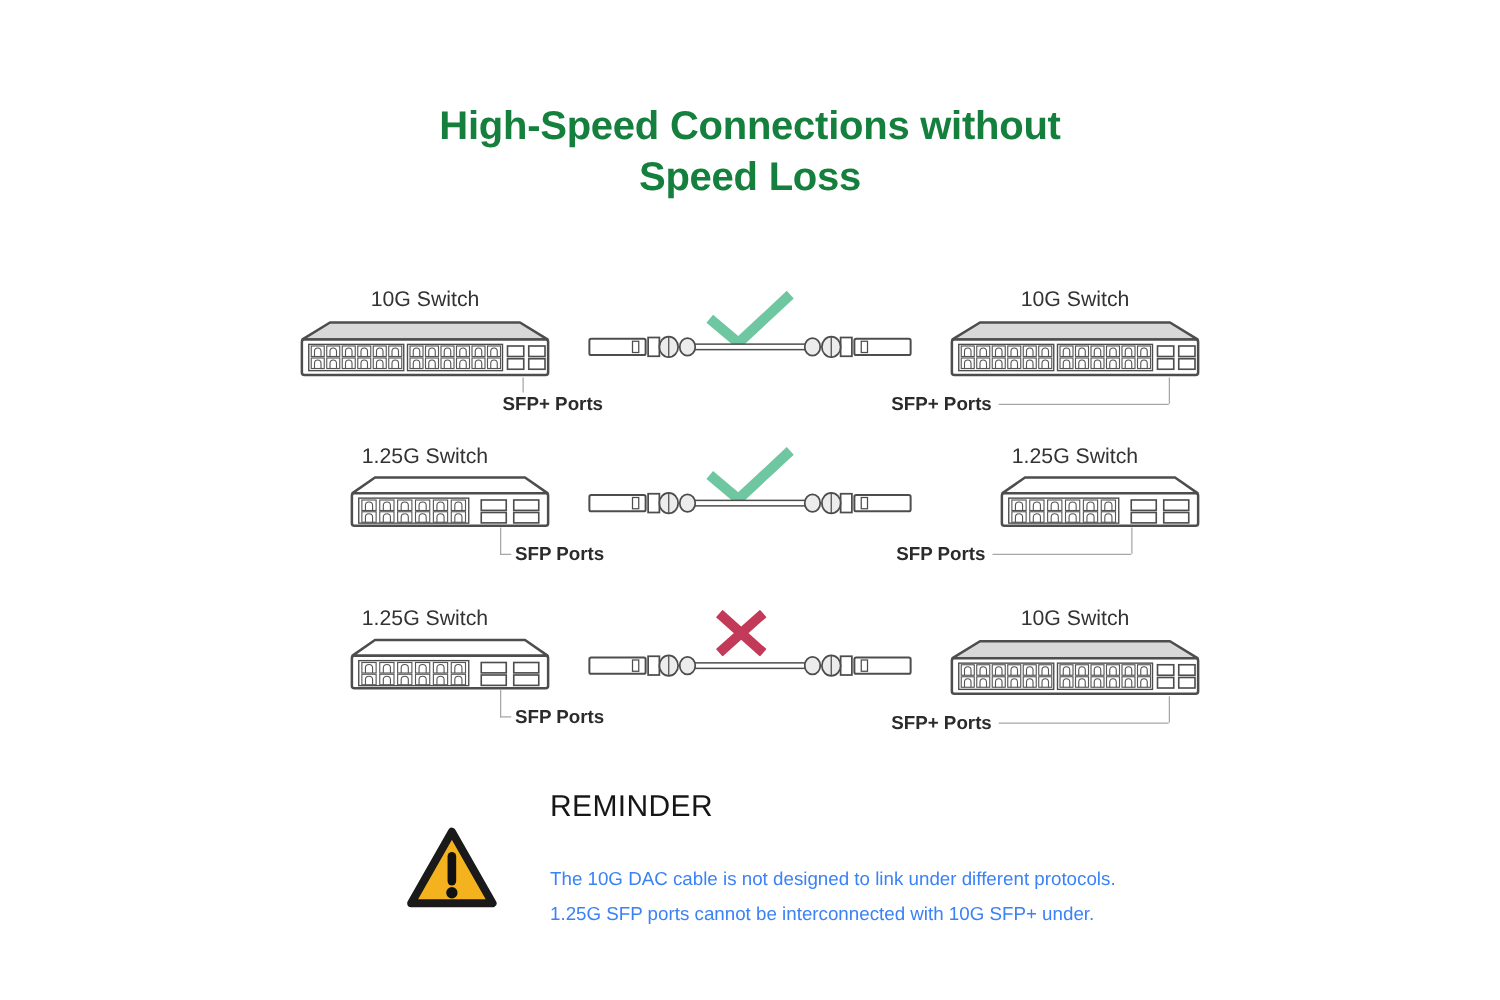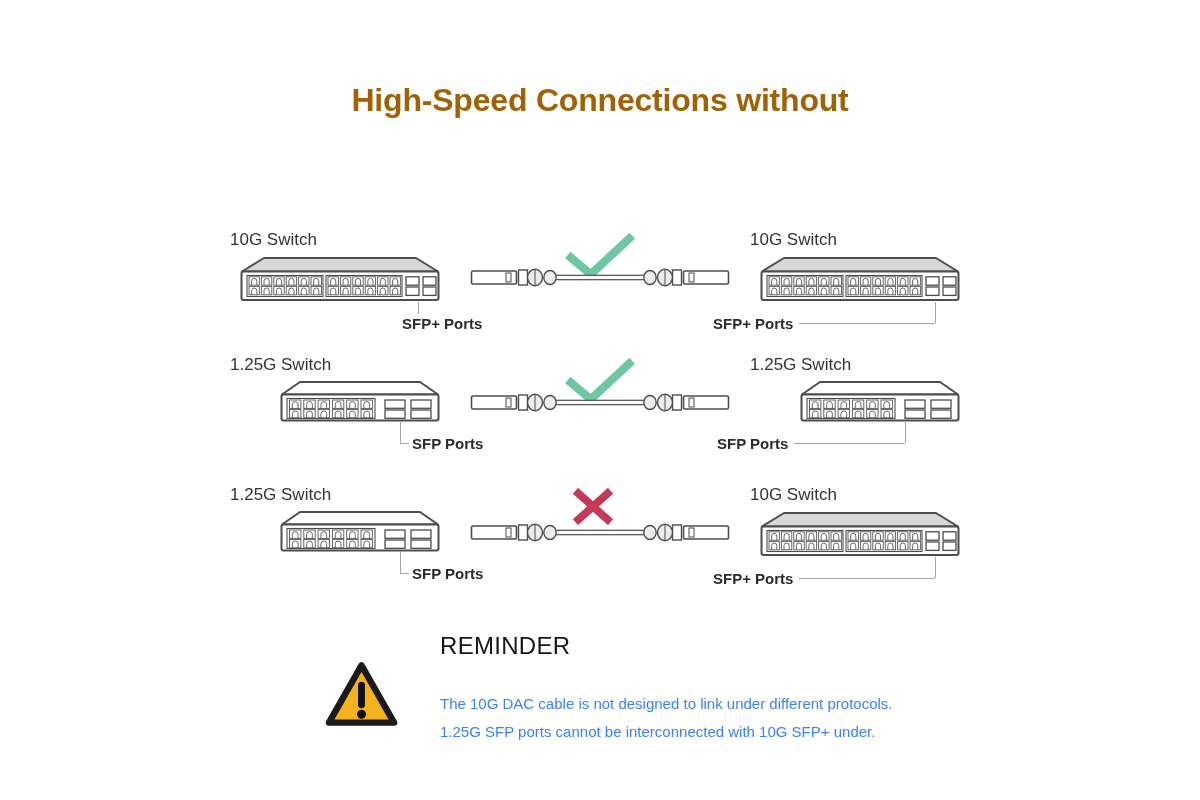--- a/index.html
+++ b/index.html
@@ -1,21 +1,21 @@
 <!DOCTYPE html>
 <html><head>
 <meta charset="utf-8">
 <style>
   html,body{margin:0;padding:0;background:#fff;}
   .stage{position:relative;width:1200px;height:800px;background:#ffffff;overflow:hidden;
          font-family:"Liberation Sans",sans-serif;}
   .title{position:absolute;top:80px;left:0;width:100%;text-align:center;
-         font-size:32px;line-height:41px;font-weight:700;color:#a16207;letter-spacing:-0.2px;}
+         font-size:32px;line-height:41px;font-weight:700;color:#15803d;letter-spacing:-0.2px;}
   .row{position:absolute;left:0;width:1200px;height:130px;}
-  .sw-label{position:absolute;width:220px;font-size:17px;color:#333;}
+  .sw-label{position:absolute;width:220px;text-align:center;font-size:17px;color:#333;}
   .sw-svg{position:absolute;}
   .port-label{position:absolute;font-size:15px;font-weight:700;color:#2b2b2b;white-space:nowrap;}
   .vline,.hline{position:absolute;background:#a6a6a6;}
   .vline{width:1px;}
   .hline{height:1px;}
   .status{position:absolute;}
   .cable{position:absolute;}
   .reminder-head{position:absolute;left:440px;top:632px;font-size:24px;color:#161616;
                  font-weight:400;letter-spacing:0.3px;}
   .reminder-line{position:absolute;left:440px;font-size:15px;color:#3b82f6;}
@@ -23,20 +23,21 @@
   .rl2{top:723px;}
   .warn{position:absolute;left:325px;top:660px;}
 </style>
 </head>
 <body>
 
 <div class="stage">
 
   <div class="title">
     <div>High-Speed Connections without</div>
+    <div>Speed Loss</div>
   </div>
 
   <div id="diagram">
       <div class="row" style="top: 230px;">
         <div class="sw-label" style="left: 230px; top: 0px;">10G Switch</div>
         <div class="sw-svg" style="left: 240px; top: 26px;"><svg width="200" height="46" viewBox="0 0 200 46">
       <path d="M24,2 H176 L198,15.5 H2 Z" fill="#d8d8d8" stroke="#4d4d4d" stroke-width="2" stroke-linejoin="round"></path>
       <rect x="1.5" y="15.5" width="197" height="28.5" rx="2" fill="#fff" stroke="#4d4d4d" stroke-width="2"></rect>
       <rect x="7" y="19.5" width="76" height="21" fill="none" stroke="#4d4d4d" stroke-width="1.1"></rect>
       <rect x="86" y="19.5" width="76" height="21" fill="none" stroke="#4d4d4d" stroke-width="1.1"></rect>

